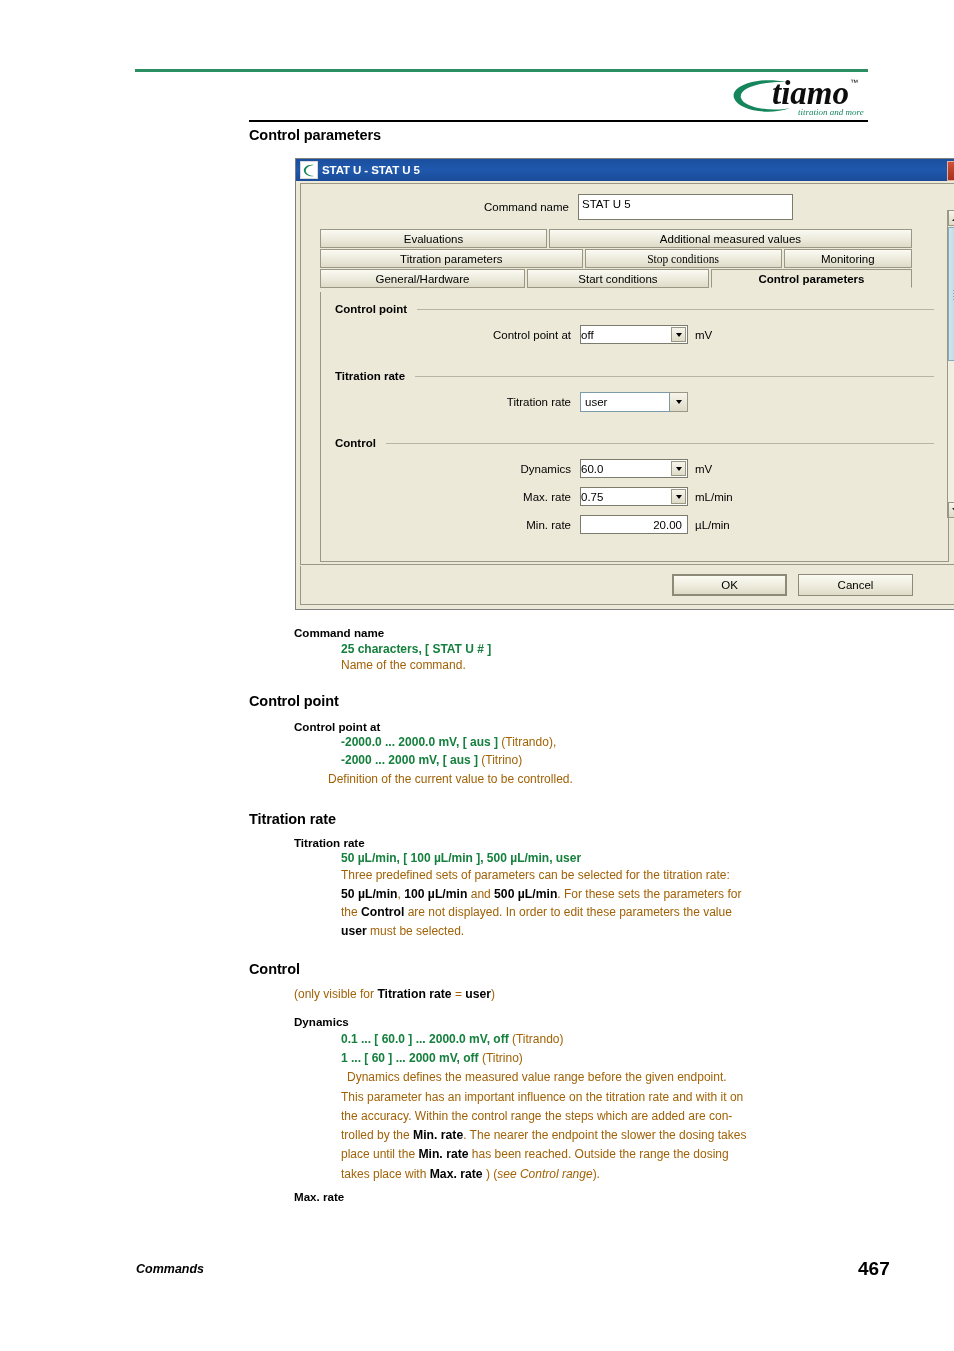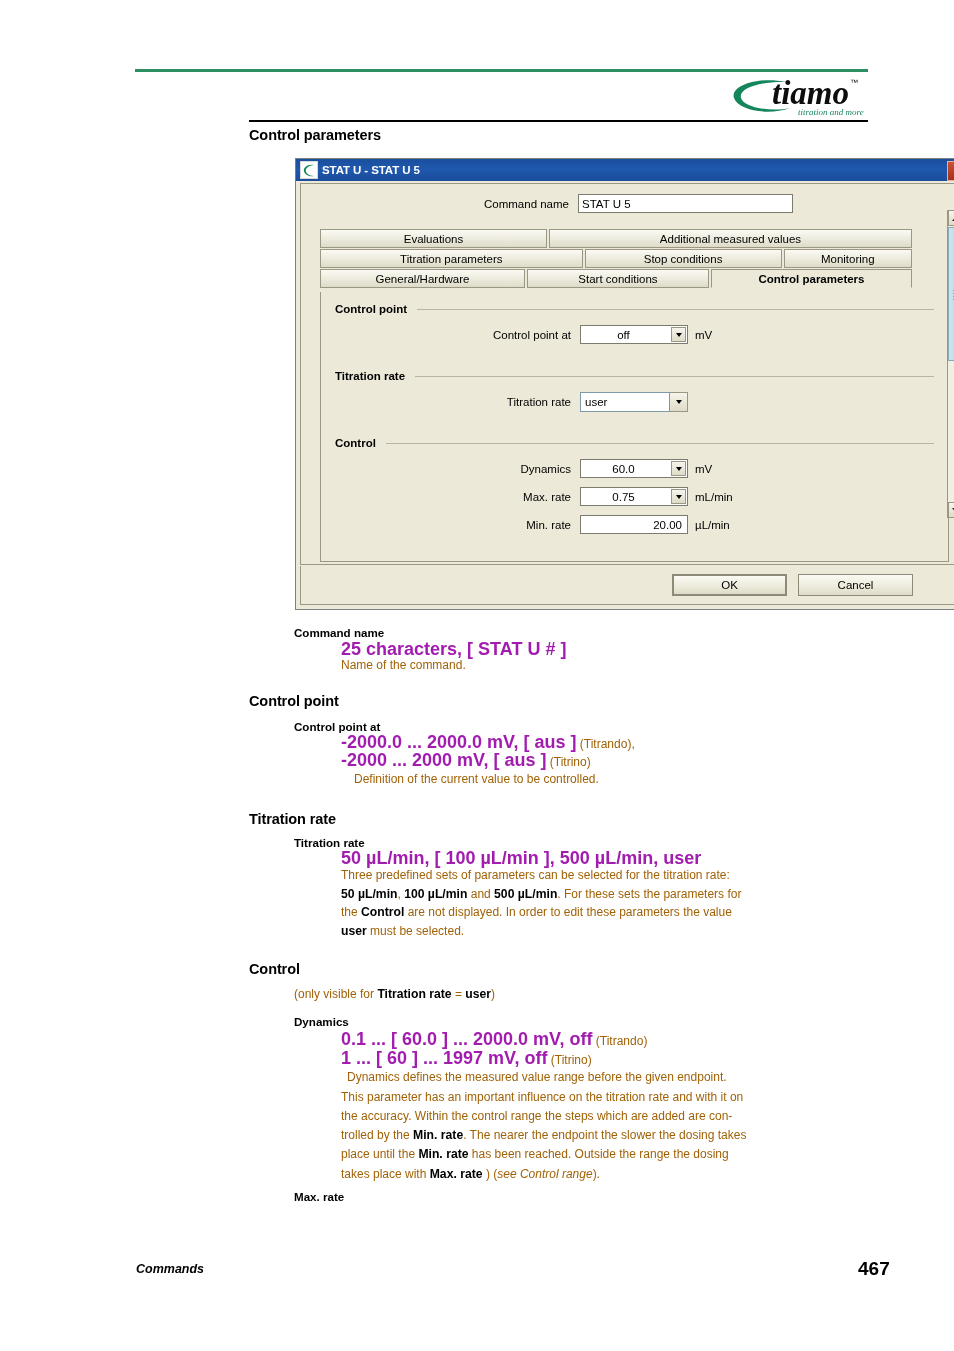--- a/index.html
+++ b/index.html
@@ -76,21 +76,21 @@
   
   .cmdname-row{
     position:absolute; left:0; top:10px; width:100%;
     display:flex; align-items:center;
   }
   .cmdname-label{
     width:268px; text-align:right; padding-right:9px;
     font-size:11.5px; color:#000;
   }
   .cmdname-input{
-    width:215px; height:19px; box-sizing:border-box;
+    width:215px; height:26px; box-sizing:border-box;
     background:#fff; border:1px solid #7c7c6e;
     font-size:11.5px; padding:1px 3px; line-height:16px;
     color:#000;
   }
 
   
   .tabs{
     position:absolute; left:19px; top:45px; width:592px;
   }
   .tabrow{ display:flex; height:19px; margin-bottom:1px; }
@@ -137,21 +137,21 @@
     font-size:11.5px; color:#000;
   }
   
   .spin{
     width:108px; height:19px; box-sizing:border-box;
     background:#fff; border:1px solid #7c7c6e;
     display:flex; align-items:center; justify-content:flex-end;
     padding-right:1px;
   }
   .spin-val{
-    flex:1; text-align:center; padding-right:5px;
+    flex:1; text-align:left; padding-right:5px;
     font-size:11.5px; color:#000;
   }
   .spin-btn{
     width:15px; height:15px; box-sizing:border-box;
     background:linear-gradient(to bottom,#f7f5ec,#dedbc8);
     border:1px solid #9a9885;
     display:flex; align-items:center; justify-content:center;
   }
   
   .textbox{
@@ -230,21 +230,21 @@
     display:flex; align-items:center; justify-content:center;
     font-size:11.5px; color:#000;
   }
   .btn.default{ border:2px solid #8d8b78; }
   .btn-ok{ right:178px; }
   .btn-cancel{ right:52px; }
 
   
   .t{ position:absolute; font-size:13.2px; color:#000; line-height:18.5px; }
   .lbl{ font-weight:bold; font-size:11.6px; color:#000; }
-  .val{ font-weight:bold; font-size:18px; color:#a21caf; }
+  .val{ font-weight:bold; font-size:12px; color:#15803d; }
   .pl{ font-size:12px; color:#a16207; }
   b.inl{ font-weight:bold; font-size:12.2px; }
   i.inl{ font-style:italic;text-align:right; }
 
   
   .foot-left{
     position:absolute; left:136px; top:1262px;
     font-size:12.5px; font-style:italic; font-weight:bold; color:#000;
   }
   .foot-right{
@@ -289,21 +289,21 @@
       <div class="cmdname-input">STAT U 5</div>
     </div>
 
     <div class="tabs">
       <div class="tabrow">
         <div class="tab" style="width:235px;">Evaluations</div>
         <div class="tab" style="width:376px;">Additional measured values</div>
       </div>
       <div class="tabrow">
         <div class="tab" style="width:272px;">Titration parameters</div>
-        <div class="tab" style="width:204px;">Stop conditions</div>
+        <div class="tab" style="width:204px;font-family:Liberation Serif, serif;">Stop conditions</div>
         <div class="tab" style="width:133px;">Monitoring</div>
       </div>
       <div class="tabrow">
         <div class="tab" style="width:213px;">General/Hardware</div>
         <div class="tab" style="width:189px;">Start conditions</div>
         <div class="tab selected" style="width:209px;">Control parameters</div>
       </div>
     </div>
 
     <div class="panel">
@@ -407,21 +407,21 @@
 <div class="t pl" style="left:341px; top:656px;">Name of the command.</div>
 
 <div class="h1" style="left:249px; top:693px;">Control point</div>
 <div class="t lbl" style="left:294px; top:718px;">Control point at</div>
 <div class="t" style="left:341px; top:733px;">
   <span class="val">-2000.0 ... 2000.0 mV, [ aus ]</span><span class="pl"> (Titrando),</span>
 </div>
 <div class="t" style="left:341px; top:751px;">
   <span class="val">-2000 ... 2000 mV, [ aus ]</span><span class="pl"> (Titrino)</span>
 </div>
-<div class="t pl" style="left:354px; top:770px;text-align:right;">Definition of the current value to be controlled.</div>
+<div class="t pl" style="left:328px; top:770px;text-align:right;">Definition of the current value to be controlled.</div>
 
 <div class="h1" style="left:249px; top:811px;">Titration rate</div>
 <div class="t lbl" style="left:294px; top:834px;">Titration rate</div>
 <div class="t val" style="left:341px; top:849px;">50 µL/min, [ 100 µL/min ], 500 µL/min, user</div>
 <div class="t pl" style="left:341px; top:866px;">Three predefined sets of parameters can be selected for the titration rate:</div>
 <div class="t" style="left:341px; top:885px;">
   <b class="inl">50 µL/min</b><span class="pl">, </span><b class="inl">100 µL/min</b><span class="pl"> and </span><b class="inl">500 µL/min</b><span class="pl">. For these sets the parameters for</span>
 </div>
 <div class="t" style="left:341px; top:903px;">
   <span class="pl">the </span><b class="inl">Control</b><span class="pl"> are not displayed. In order to edit these parameters the value</span>
@@ -432,21 +432,21 @@
 
 <div class="h1" style="left:249px; top:961px;">Control</div>
 <div class="t" style="left:294px; top:985px;">
   <span class="pl">(only visible for </span><b class="inl">Titration rate</b><span class="pl"> = </span><b class="inl">user</b><span class="pl">)</span>
 </div>
 <div class="t lbl" style="left:294px; top:1013px;">Dynamics</div>
 <div class="t" style="left:341px; top:1030px;">
   <span class="val">0.1 ... [ 60.0 ] ... 2000.0 mV, off</span><span class="pl"> (Titrando)</span>
 </div>
 <div class="t" style="left:341px; top:1049px;">
-  <span class="val">1 ... [ 60 ] ... 1997 mV, off</span><span class="pl"> (Titrino)</span>
+  <span class="val">1 ... [ 60 ] ... 2000 mV, off</span><span class="pl"> (Titrino)</span>
 </div>
 <div class="t pl" style="left:347px; top:1068px;">Dynamics defines the measured value range before the given endpoint.</div>
 <div class="t pl" style="left:341px; top:1088px;">This parameter has an important influence on the titration rate and with it on</div>
 <div class="t pl" style="left:341px; top:1107px;">the accuracy. Within the control range the steps which are added are con-</div>
 <div class="t" style="left:341px; top:1126px;">
   <span class="pl">trolled by the </span><b class="inl">Min. rate</b><span class="pl">. The nearer the endpoint the slower the dosing takes</span>
 </div>
 <div class="t" style="left:341px; top:1145px;">
   <span class="pl">place until the </span><b class="inl">Min. rate</b><span class="pl"> has been reached. Outside the range the dosing</span>
 </div>

